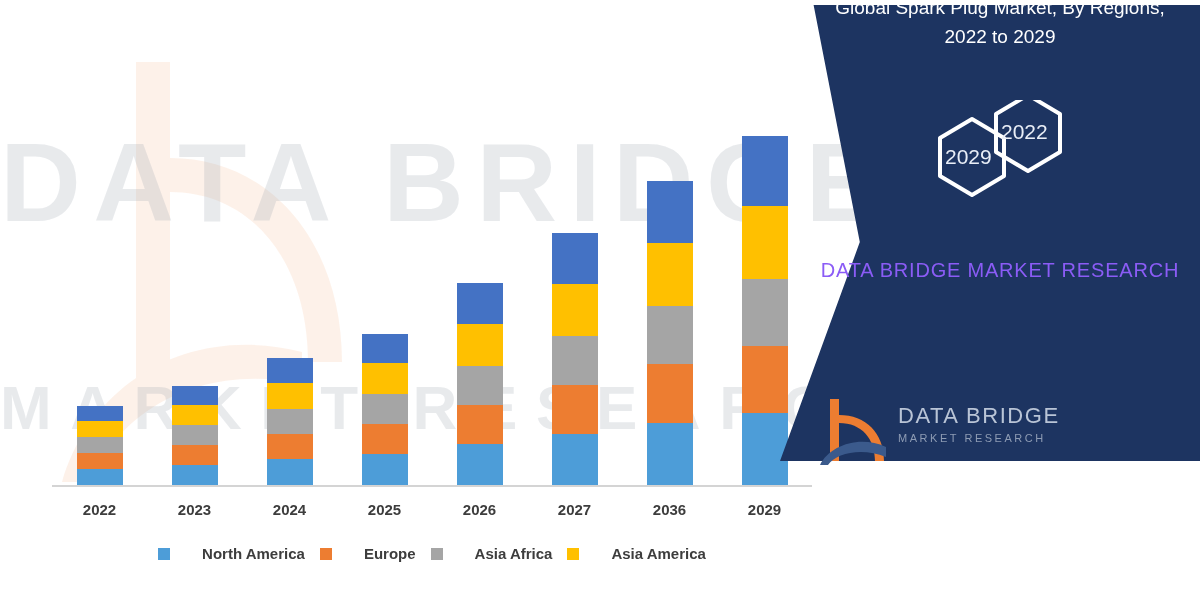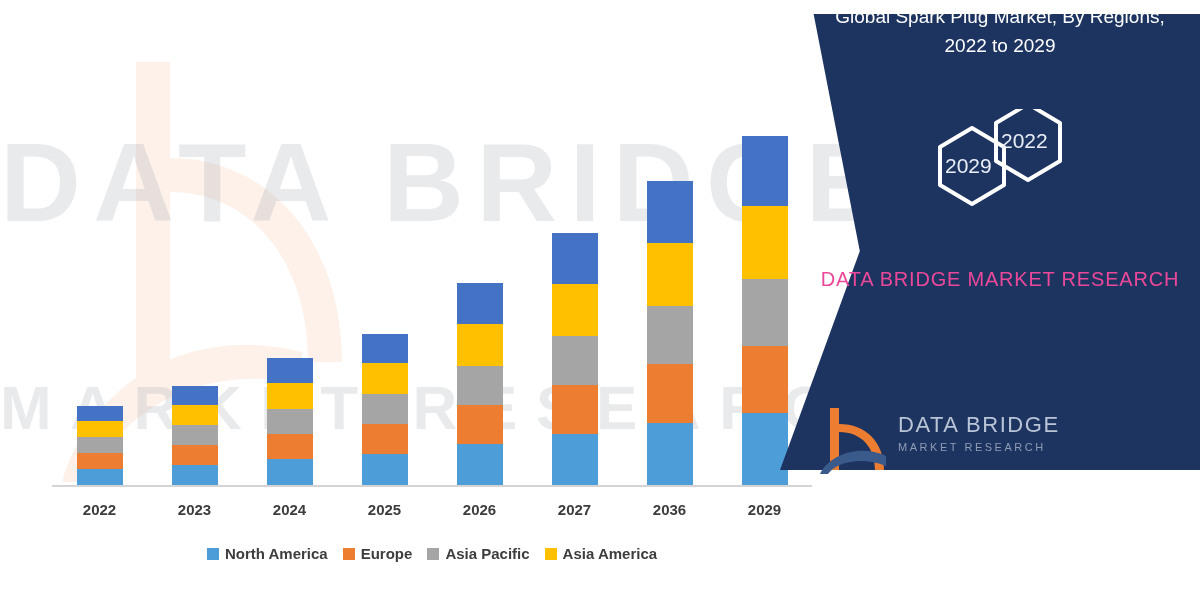--- a/index.html
+++ b/index.html
@@ -63,25 +63,25 @@
     font-size:15px; font-weight:700; color:#3d3d3d;
   }
 
   .legend {
     position:absolute; left:52px; bottom:38px; width:760px;
     display:flex; justify-content:center; align-items:center; gap:15px;
     flex-wrap:nowrap;
   }
   .legend-item { display:flex; align-items:center; gap:6px; white-space:nowrap; }
   .legend-swatch { width:12px; height:12px; flex:0 0 12px; }
-  .legend-label { font-size:15px; font-weight:700; color:#3d3d3d; }
+  .legend-label { font-size:15px; font-weight:700; color:#3d3d3d;margin-left:26px; }
 
   
   .brand-panel {
-    position:absolute; right:0; top:14px; width:420px; height:456px;
+    position:absolute; right:0; top:5px; width:420px; height:456px;
     pointer-events:none;
   }
   .brand-bg {
     position:absolute; inset:0;
     background:#1d3461;
     clip-path: polygon(100% 0, 100% 100%, 0 100%, 19% 52%, 8% 0);
   }
   .brand-inner { position:absolute; inset:0; }
 
   .brand-title {
@@ -91,21 +91,21 @@
   }
 
   .hexwrap { position:absolute; left:40px; top:95px; width:360px; height:140px; }
   .hex-label {
     position:absolute; color:#e9eef7; font-size:21px;
     white-space:nowrap;
   }
 
   .brand-sub {
     position:absolute; left:40px; top:250px; width:360px;
-    text-align:center; color:#ec4899;
+    text-align:center; color:#8b5cf6;
     font-size:20px; line-height:30px; letter-spacing:.04em;
   }
 
   .brand-logo { position:absolute; left:40px; bottom:-4px; width:330px; height:70px; }
   .brand-logo-text {
     position:absolute; left:78px; top:8px;
     color:#b9c4d6; font-size:22px; letter-spacing:.07em; font-weight:400;
   }
   .brand-logo-sub {
     position:absolute; left:78px; top:37px;
@@ -221,21 +221,21 @@
         <div class="legend-item">
           <span class="legend-swatch" style="background: rgb(77, 157, 216);"></span>
           <span class="legend-label">North America</span>
         </div>
         <div class="legend-item">
           <span class="legend-swatch" style="background: rgb(237, 125, 49);"></span>
           <span class="legend-label">Europe</span>
         </div>
         <div class="legend-item">
           <span class="legend-swatch" style="background: rgb(165, 165, 165);"></span>
-          <span class="legend-label">Asia Pacific</span>
+          <span class="legend-label">Asia Africa</span>
         </div>
         <div class="legend-item">
           <span class="legend-swatch" style="background: rgb(255, 192, 0);"></span>
           <span class="legend-label">Asia America</span>
         </div>
       </div>
   </div>
 
   <div class="brand-panel">
     <div class="brand-bg"></div>

